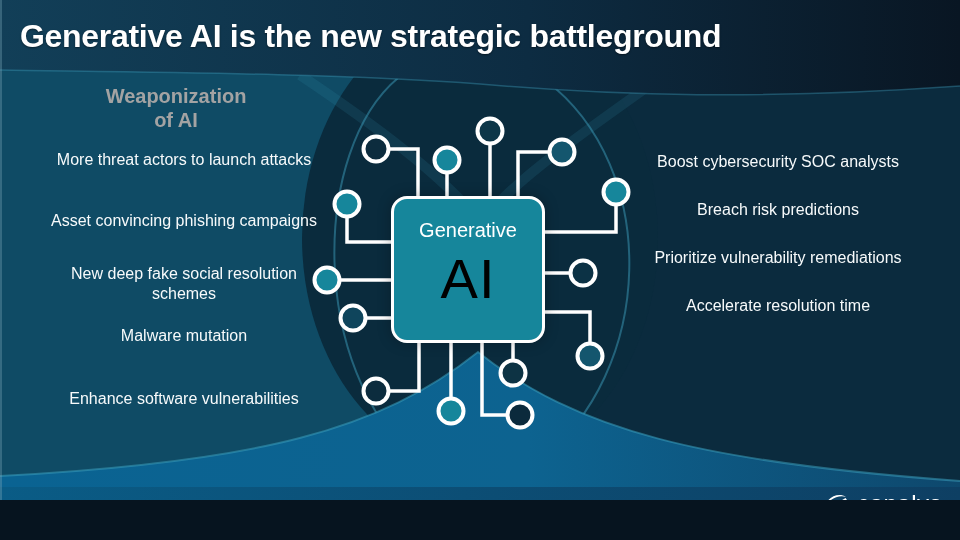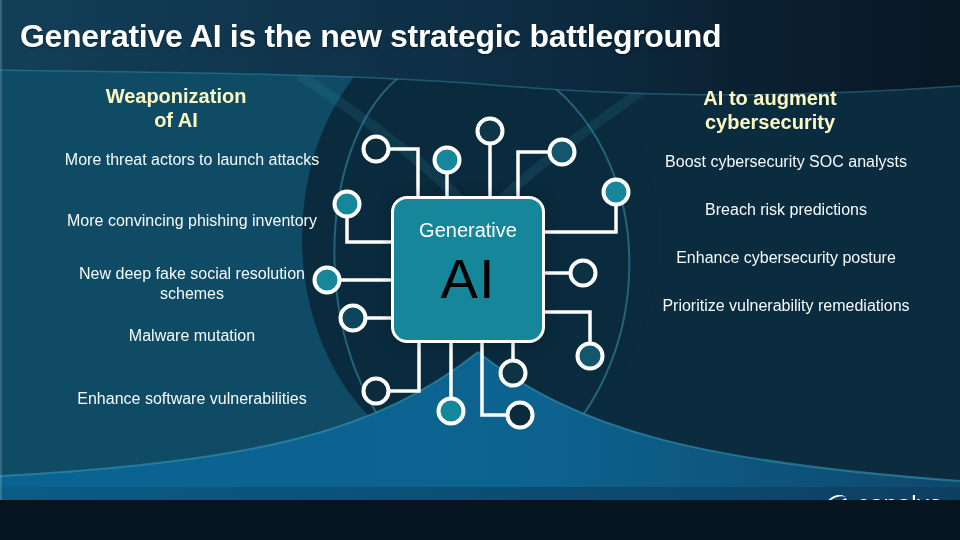--- a/index.html
+++ b/index.html
@@ -12,24 +12,24 @@
   
   .titlebar{position:absolute;left:0;top:0;width:100%;height:74px;z-index:4;}
   .title{
     position:absolute;left:20px;top:18px;margin:0;
     font-size:32px;font-weight:bold;letter-spacing:-0.3px;color:#ffffff;
     text-shadow:0 1px 2px rgba(0,0,0,.45);white-space:nowrap;
   }
   
   .col{position:absolute;z-index:3;text-align:center;}
   .col h2{
-    margin:0;font-size:20px;line-height:24px;font-weight:bold;color:#fef9c3;
+    margin:0;font-size:20px;line-height:24px;font-weight:bold;color:#a3a3a3;
   }
   .col .item{
-    position:absolute;left:16px;width:100%;margin:0;
+    position:absolute;left:8px;width:100%;margin:0;
     font-size:16px;line-height:20px;color:#f7fafb;font-weight:normal;
   }
   .left-col{left:41px;top:84px;width:270px;height:360px;}
   .left-col .item:nth-of-type(1){top:66px;}
   .left-col .item:nth-of-type(2){top:127px;}
   .left-col .item:nth-of-type(3){top:180px;}
   .left-col .item:nth-of-type(4){top:242px;text-align:center;}
   .left-col .item:nth-of-type(5){top:305px;}
   .right-col{left:610px;top:86px;width:320px;height:360px;}
   .right-col .item:nth-of-type(1){top:66px;}
@@ -132,35 +132,31 @@
   <header class="titlebar">
     <h1 class="title">Generative AI is the new strategic battleground</h1>
   </header>
 
   <section class="col left-col">
     <h2>
       <span>Weaponization</span><br>
       <span>of AI</span>
     </h2>
     <p class="item">More threat actors to launch attacks</p>
-    <p class="item">More convincing phishing inventory</p>
+    <p class="item">Asset convincing phishing campaigns</p>
     <p class="item">New deep fake social resolution schemes</p>
     <p class="item">Malware mutation</p>
     <p class="item">Enhance software vulnerabilities</p>
   </section>
 
   <section class="col right-col">
-    <h2>
-      <span>AI to augment</span><br>
-      <span>cybersecurity</span>
-    </h2>
     <p class="item">Boost cybersecurity SOC analysts</p>
     <p class="item">Breach risk predictions</p>
-    <p class="item">Enhance cybersecurity posture</p>
     <p class="item">Prioritize vulnerability remediations</p>
+    <p class="item">Accelerate resolution time</p>
   </section>
 
   <div class="chip">
     <div class="chip-top">Generative</div>
     <div class="chip-main">AI</div>
   </div>
 
   <div class="logo">
     <svg width="26" height="26" viewBox="0 0 32 32" aria-hidden="true">
       <path d="M4,13 C9,5 20,2.5 27,7 C20,5 11,7.5 5.5,14 Z" fill="#ffffff"></path>

